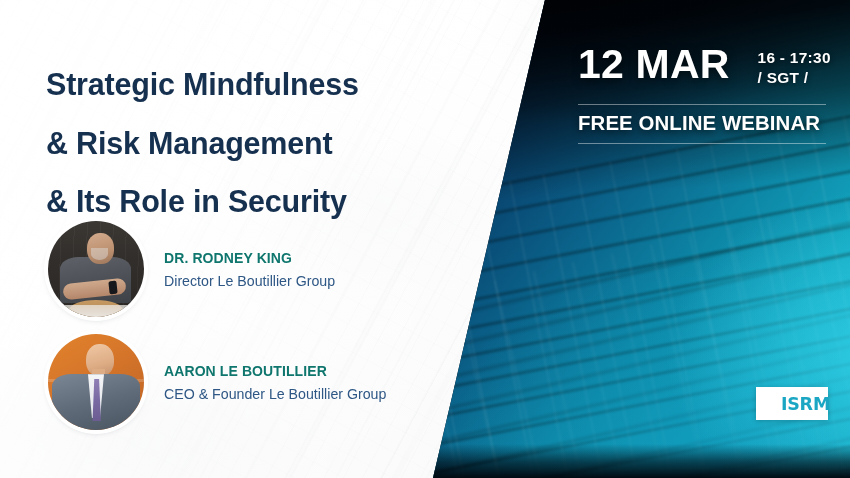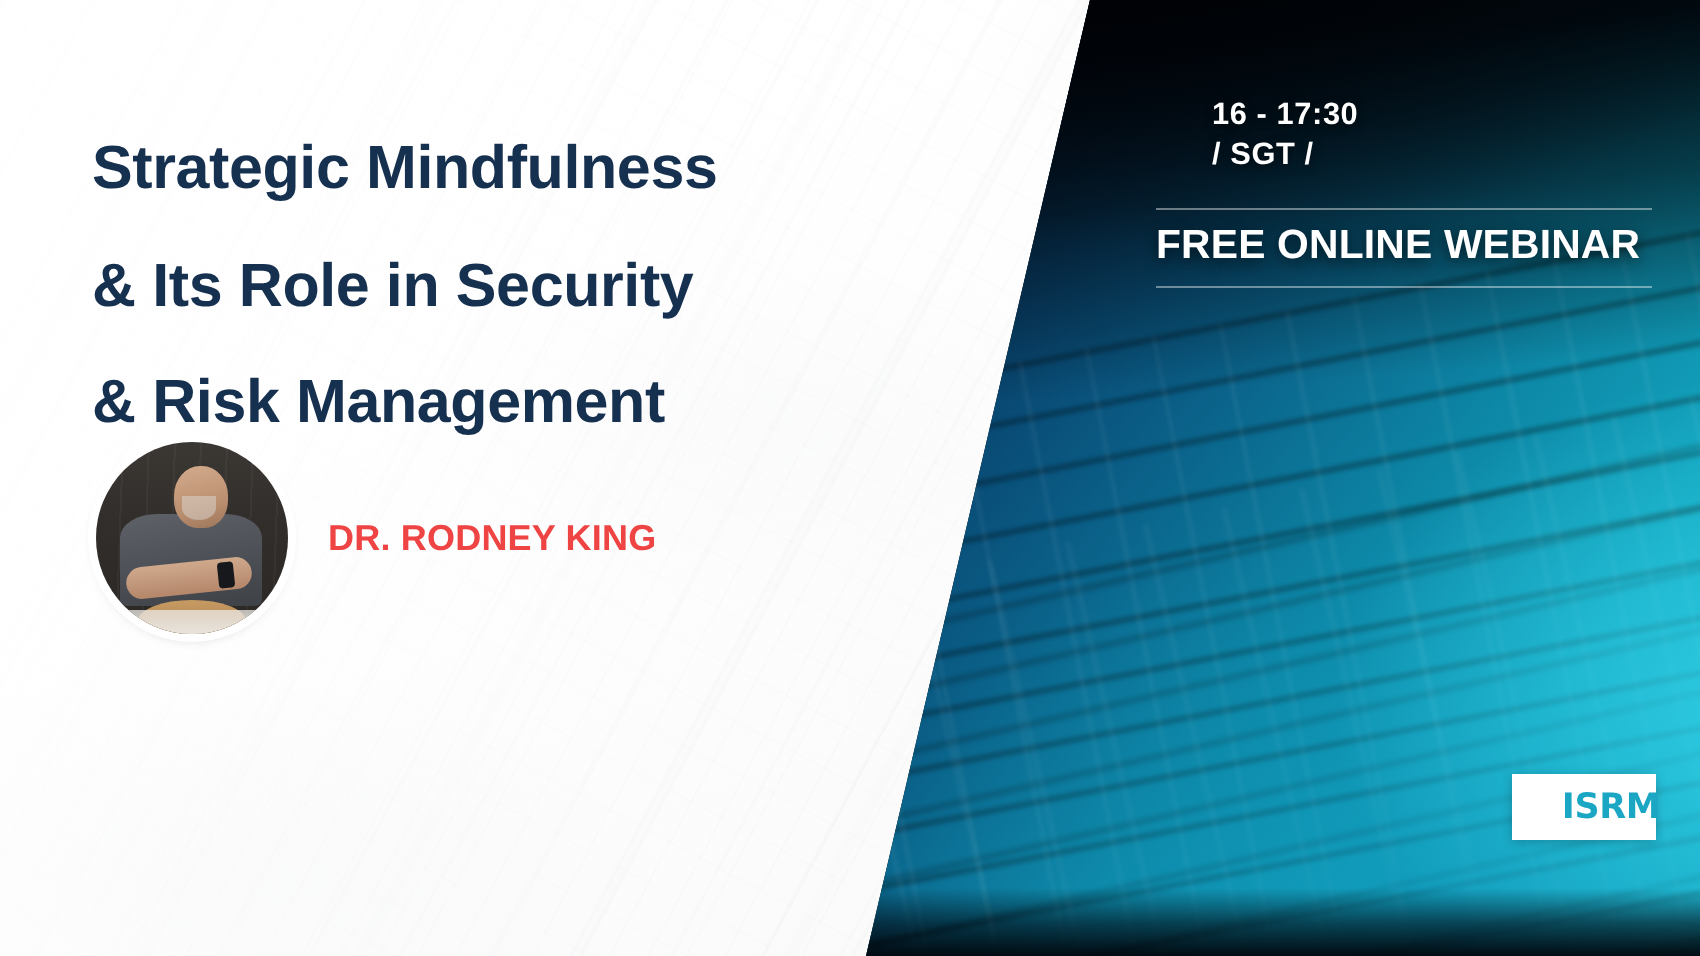--- a/index.html
+++ b/index.html
@@ -251,22 +251,22 @@
   }
   .ph-aaron .tie {
     position: absolute; left: 45%; top: 47%;
     width: 11px; height: 44%;
     background: linear-gradient(180deg, #8f7fb5 0%, #7a6aa3 50%, #6b5c92 100%);
     clip-path: polygon(28% 0, 72% 0, 88% 100%, 12% 100%);
   }
 
   .sp-text { margin-left: 20px; }
   .sp-name {
-    color: #ef4444;
-    font-size: 18px;
+    color: #0f766e;
+    font-size: 14px;
     font-weight: bold;
     letter-spacing: .1px;
     white-space: nowrap;
   }
   .sp-role {
     margin-top: 7px;
     color: #2e5785;
     font-size: 14.2px;
     font-weight: normal;
     white-space: nowrap;
@@ -375,42 +375,59 @@
 
   <div class="left-panel">
     <div class="tex-a"></div>
     <div class="tex-b"></div>
     <div class="tex-c"></div>
     <div class="left-wash"></div>
   </div>
 
   <div class="title">
     <span class="ln">Strategic Mindfulness</span>
+    <span class="ln">&amp; Risk Management</span>
     <span class="ln">&amp; Its Role in Security</span>
-    <span class="ln">&amp; Risk Management</span>
   </div>
 
   <div class="speaker s1">
     <div class="avatar">
       <div class="ph ph-king">
         <div class="wall"></div>
         <div class="torso"></div>
         <div class="head"></div>
         <div class="beard"></div>
         <div class="arm"></div>
         <div class="watch"></div>
         <div class="table"></div>
         <div class="white-b"></div>
       </div>
     </div>
     <div class="sp-text">
       <div class="sp-name">DR. RODNEY KING</div>
+      <div class="sp-role">Director Le Boutillier Group</div>
     </div>
   </div>
 
+  <div class="speaker s2">
+    <div class="avatar">
+      <div class="ph ph-aaron">
+        <div class="stripe"></div>
+        <div class="head"></div>
+        <div class="neck"></div>
+        <div class="jacket"></div>
+        <div class="shirt"></div>
+        <div class="tie"></div>
+      </div>
+    </div>
+    <div class="sp-text">
+      <div class="sp-name">AARON LE BOUTILLIER</div>
+      <div class="sp-role">CEO &amp; Founder Le Boutillier Group</div>
+    </div>
+  </div>
 
   <div class="right-panel">
     <div class="kb kb-base"></div>
     <div class="kb-rows"></div>
     <div class="kb-rows2"></div>
     <div class="kb kb-glow"></div>
     <div class="kb kb-dark-top"></div>
 
     <div class="bokeh" style="left:40px;  top:196px; width:16px; height:10px;"></div>
     <div class="bokeh" style="left:78px;  top:214px; width:20px; height:11px;"></div>
@@ -430,20 +447,21 @@
     <div class="bokeh soft" style="left:18px;  top:404px; width:30px; height:22px;"></div>
     <div class="bokeh tiny" style="left:330px; top:286px; width:12px; height:8px;"></div>
     <div class="bokeh tiny" style="left:356px; top:330px; width:14px; height:9px;"></div>
     <div class="bokeh soft" style="left:66px;  top:156px; width:22px; height:15px;"></div>
 
     <div class="kb-vign"></div>
     <div class="kb-bottom-dark"></div>
   </div>
 
   <div class="date-row">
+    <div class="date-big">12 MAR</div>
     <div class="time-col">
       <div class="time-a">16 - 17:30</div>
       <div class="time-b">/ SGT /</div>
     </div>
   </div>
 
   <div class="rule top"></div>
   <div class="webinar">FREE ONLINE WEBINAR</div>
   <div class="rule bot"></div>
 

